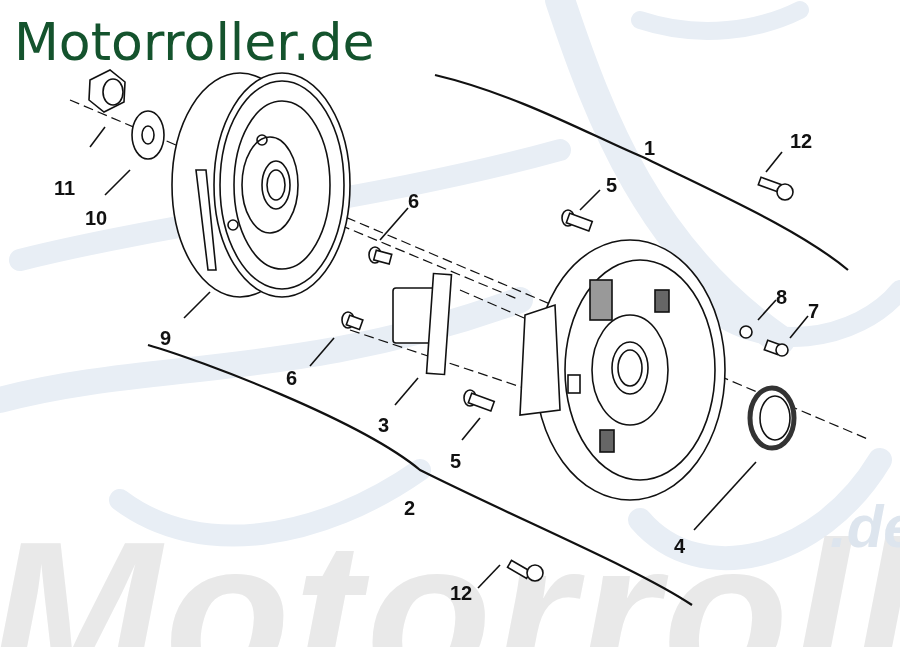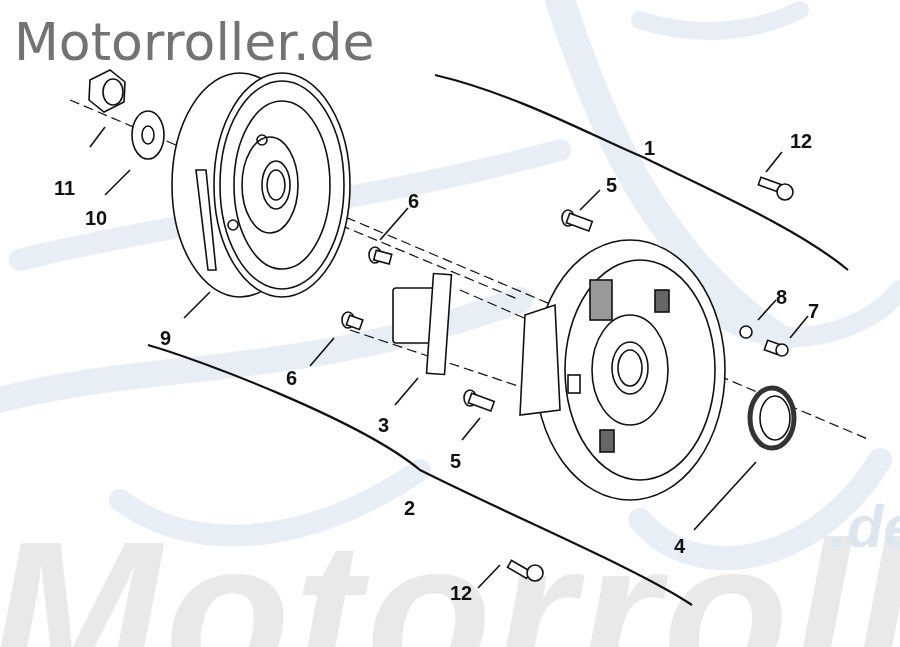--- a/index.html
+++ b/index.html
@@ -1,17 +1,17 @@
 <!DOCTYPE html>
 <html><head>
 <meta charset="utf-8">
 <style>
   html, body { margin: 0; padding: 0; background: #ffffff; }
   body { width: 900px; height: 647px; position: relative; overflow: hidden; font-family: "Liberation Sans", sans-serif; }
-  .wm-top { position: absolute; left: 14px; top: 12px; font-size: 52px; color: #737373; letter-spacing: 0px; font-family: "DejaVu Sans", sans-serif; font-weight: normal; }
+  .wm-top { position: absolute; left: 14px; top: 12px; font-size: 52px; color: #14532d; letter-spacing: 0px; font-family: "DejaVu Sans", sans-serif; font-weight: normal; }
   .wm-bottom { position: absolute; left: -10px; top: 510px; font-size: 205px; font-weight: bold; font-style: italic; color: #e9e9e9; letter-spacing: 4px; font-family: "Liberation Sans", sans-serif; line-height: 1; white-space: nowrap; }
   .wm-de { position: absolute; left: 830px; top: 492px; font-size: 60px; font-style: italic; font-weight: bold; color: #dde5ee; font-family: "Liberation Sans", sans-serif; }
   svg.layer { position: absolute; left: 0; top: 0; }
   .lbl { font-family: "Liberation Sans", sans-serif; font-weight: bold; font-size: 20px; fill: #111; }
 </style>
 </head>
 <body>
 
 <svg class="layer" width="900" height="647">
   <g fill="none" stroke="#e8eef5" stroke-linecap="round">

